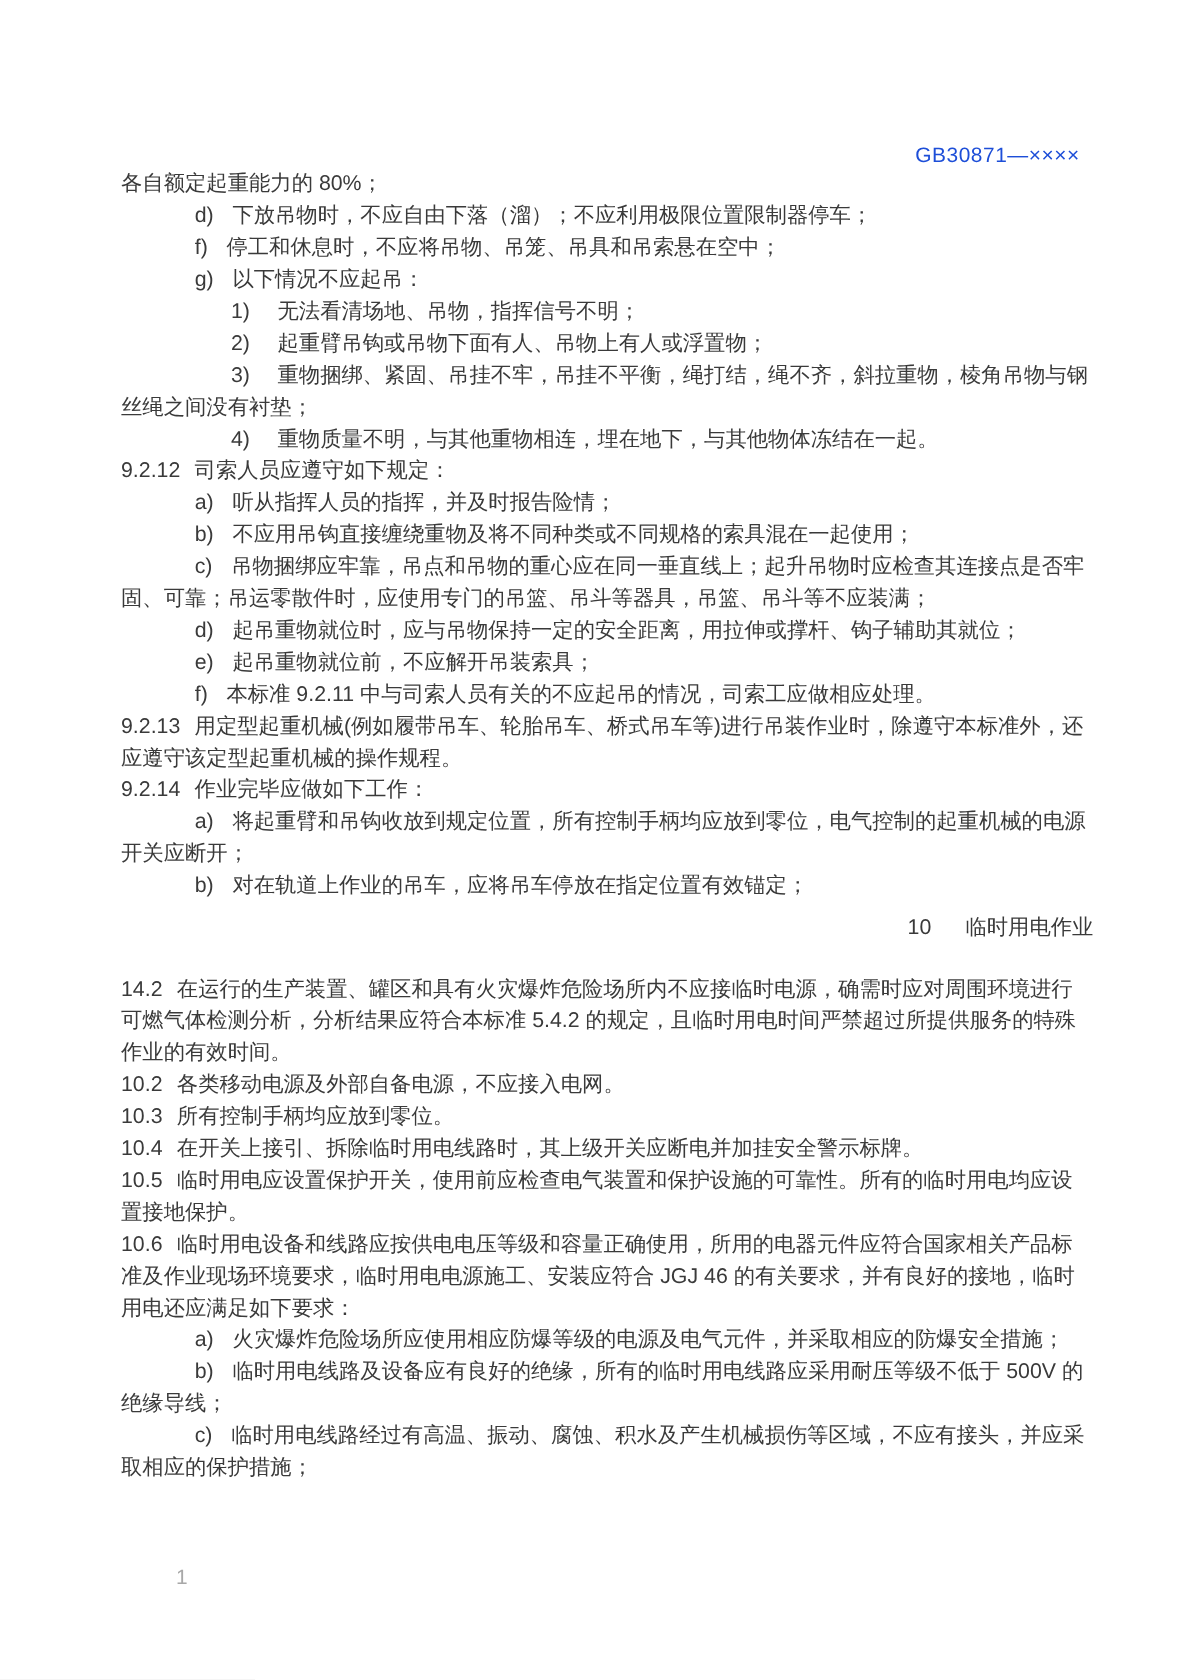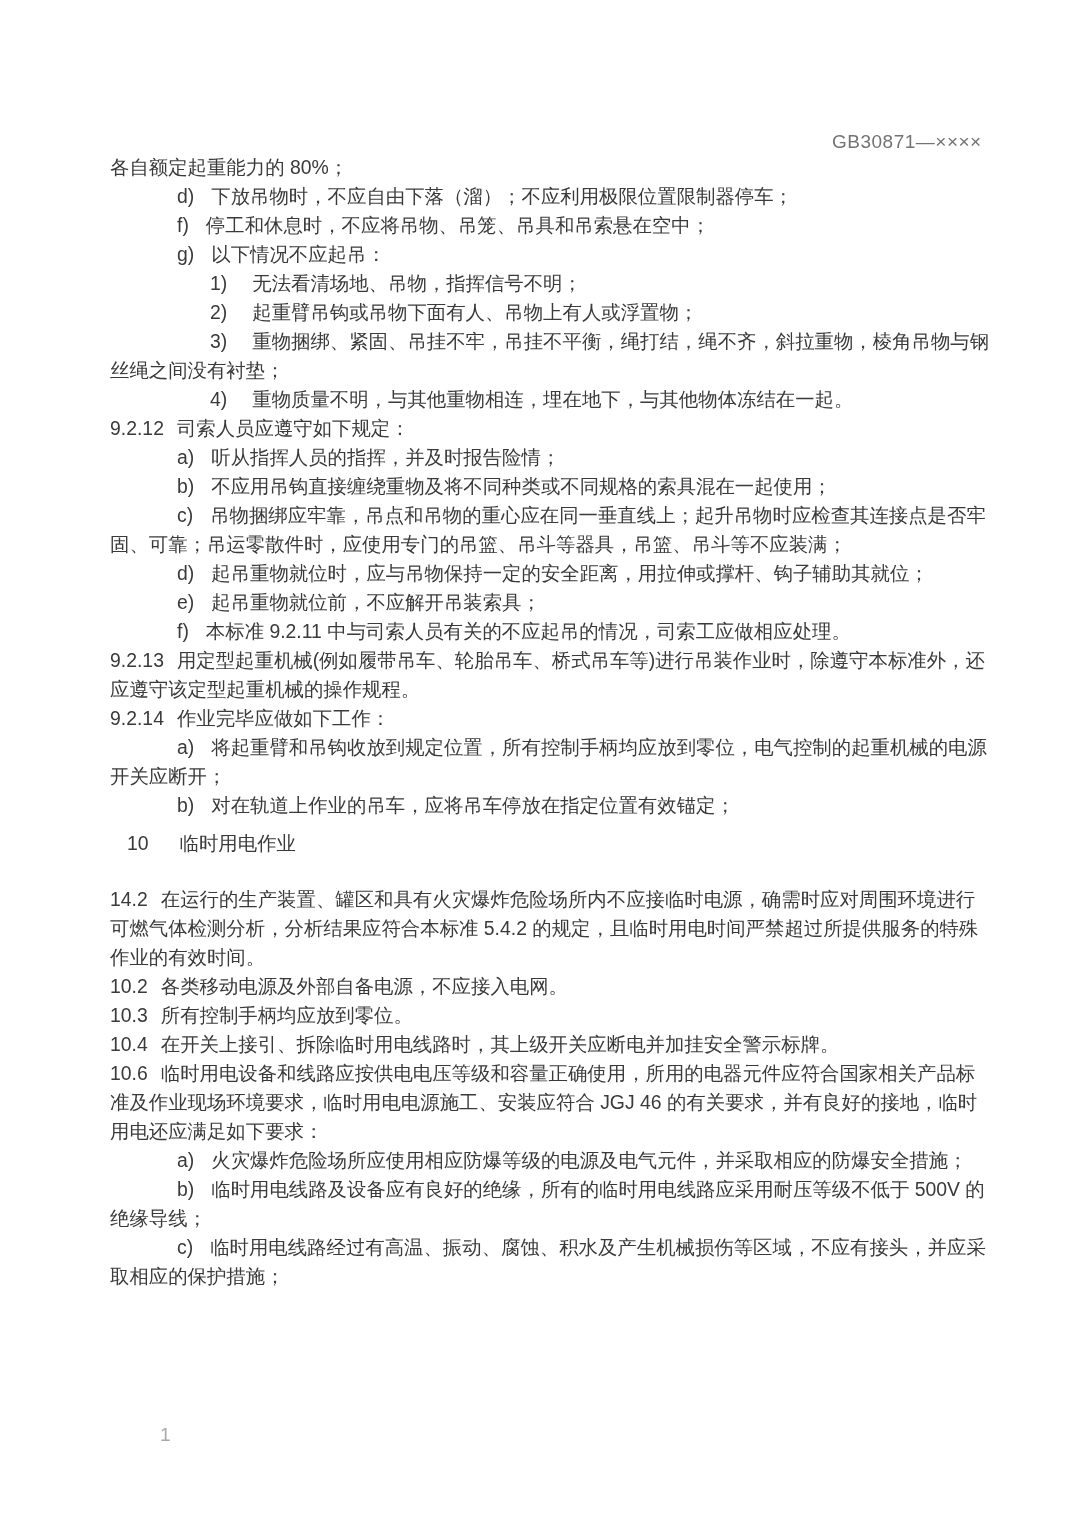--- a/index.html
+++ b/index.html
@@ -15,42 +15,42 @@
     overflow: hidden;
     font-family: "Liberation Sans", "DejaVu Sans", sans-serif;
     color: #3a3a3a;
   }
   .doc-code {
     position: absolute;
     top: 131px;
     left: 832px;
     font-size: 19px;
     letter-spacing: 0.5px;
-    color: #737373;
+    color: #1d4ed8;
     white-space: nowrap;
   }
   .doc-body {
     position: absolute;
     left: 110px;
     top: 153px;
     width: 884px;
     font-size: 19.4px;
     line-height: 29px;
     text-align: left;
   }
   .para {
     margin: 0;
     word-break: break-all;
     overflow-wrap: anywhere;
   }
   .para.cont    { text-indent: 0; }
   .para.section { text-indent: 0; }
   .para.letter  { text-indent: 67px; }
   .para.number  { text-indent: 100px; }
-  .para.heading { text-indent: 17px; margin-top: 9px; margin-bottom: 27px; }
+  .para.heading { text-indent: 17px; margin-top: 9px; margin-bottom: 27px; text-align: right; }
   .lbl { white-space: nowrap; }
   .section .lbl { margin-right: 13px; }
   .letter  .lbl { margin-right: 17px; }
   .number  .lbl { margin-right: 25px; }
   .heading .lbl { margin-right: 31px; }
   .page-num {
     position: absolute;
     left: 160px;
     top: 1424px;
     font-size: 19px;
@@ -81,20 +81,21 @@
       <p class="para letter"><span class="lbl">f)</span><span>本标准 9.2.11 中与司索人员有关的不应起吊的情况，司索工应做相应处理。</span></p>
       <p class="para section"><span class="lbl">9.2.13</span><span>用定型起重机械(例如履带吊车、轮胎吊车、桥式吊车等)进行吊装作业时，除遵守本标准外，还应遵守该定型起重机械的操作规程。</span></p>
       <p class="para section"><span class="lbl">9.2.14</span><span>作业完毕应做如下工作：</span></p>
       <p class="para letter"><span class="lbl">a)</span><span>将起重臂和吊钩收放到规定位置，所有控制手柄均应放到零位，电气控制的起重机械的电源开关应断开；</span></p>
       <p class="para letter"><span class="lbl">b)</span><span>对在轨道上作业的吊车，应将吊车停放在指定位置有效锚定；</span></p>
       <p class="para heading"><span class="lbl">10</span><span>临时用电作业</span></p>
       <p class="para section"><span class="lbl">14.2</span><span>在运行的生产装置、罐区和具有火灾爆炸危险场所内不应接临时电源，确需时应对周围环境进行可燃气体检测分析，分析结果应符合本标准 5.4.2 的规定，且临时用电时间严禁超过所提供服务的特殊作业的有效时间。</span></p>
       <p class="para section"><span class="lbl">10.2</span><span>各类移动电源及外部自备电源，不应接入电网。</span></p>
       <p class="para section"><span class="lbl">10.3</span><span>所有控制手柄均应放到零位。</span></p>
       <p class="para section"><span class="lbl">10.4</span><span>在开关上接引、拆除临时用电线路时，其上级开关应断电并加挂安全警示标牌。</span></p>
+      <p class="para section"><span class="lbl">10.5</span><span>临时用电应设置保护开关，使用前应检查电气装置和保护设施的可靠性。所有的临时用电均应设置接地保护。</span></p>
       <p class="para section"><span class="lbl">10.6</span><span>临时用电设备和线路应按供电电压等级和容量正确使用，所用的电器元件应符合国家相关产品标准及作业现场环境要求，临时用电电源施工、安装应符合 JGJ 46 的有关要求，并有良好的接地，临时用电还应满足如下要求：</span></p>
       <p class="para letter"><span class="lbl">a)</span><span>火灾爆炸危险场所应使用相应防爆等级的电源及电气元件，并采取相应的防爆安全措施；</span></p>
       <p class="para letter"><span class="lbl">b)</span><span>临时用电线路及设备应有良好的绝缘，所有的临时用电线路应采用耐压等级不低于 500V 的绝缘导线；</span></p>
       <p class="para letter"><span class="lbl">c)</span><span>临时用电线路经过有高温、振动、腐蚀、积水及产生机械损伤等区域，不应有接头，并应采取相应的保护措施；</span></p>
     </main>
 
   <div class="page-num">1</div>
 </div>
 
 </body></html>

